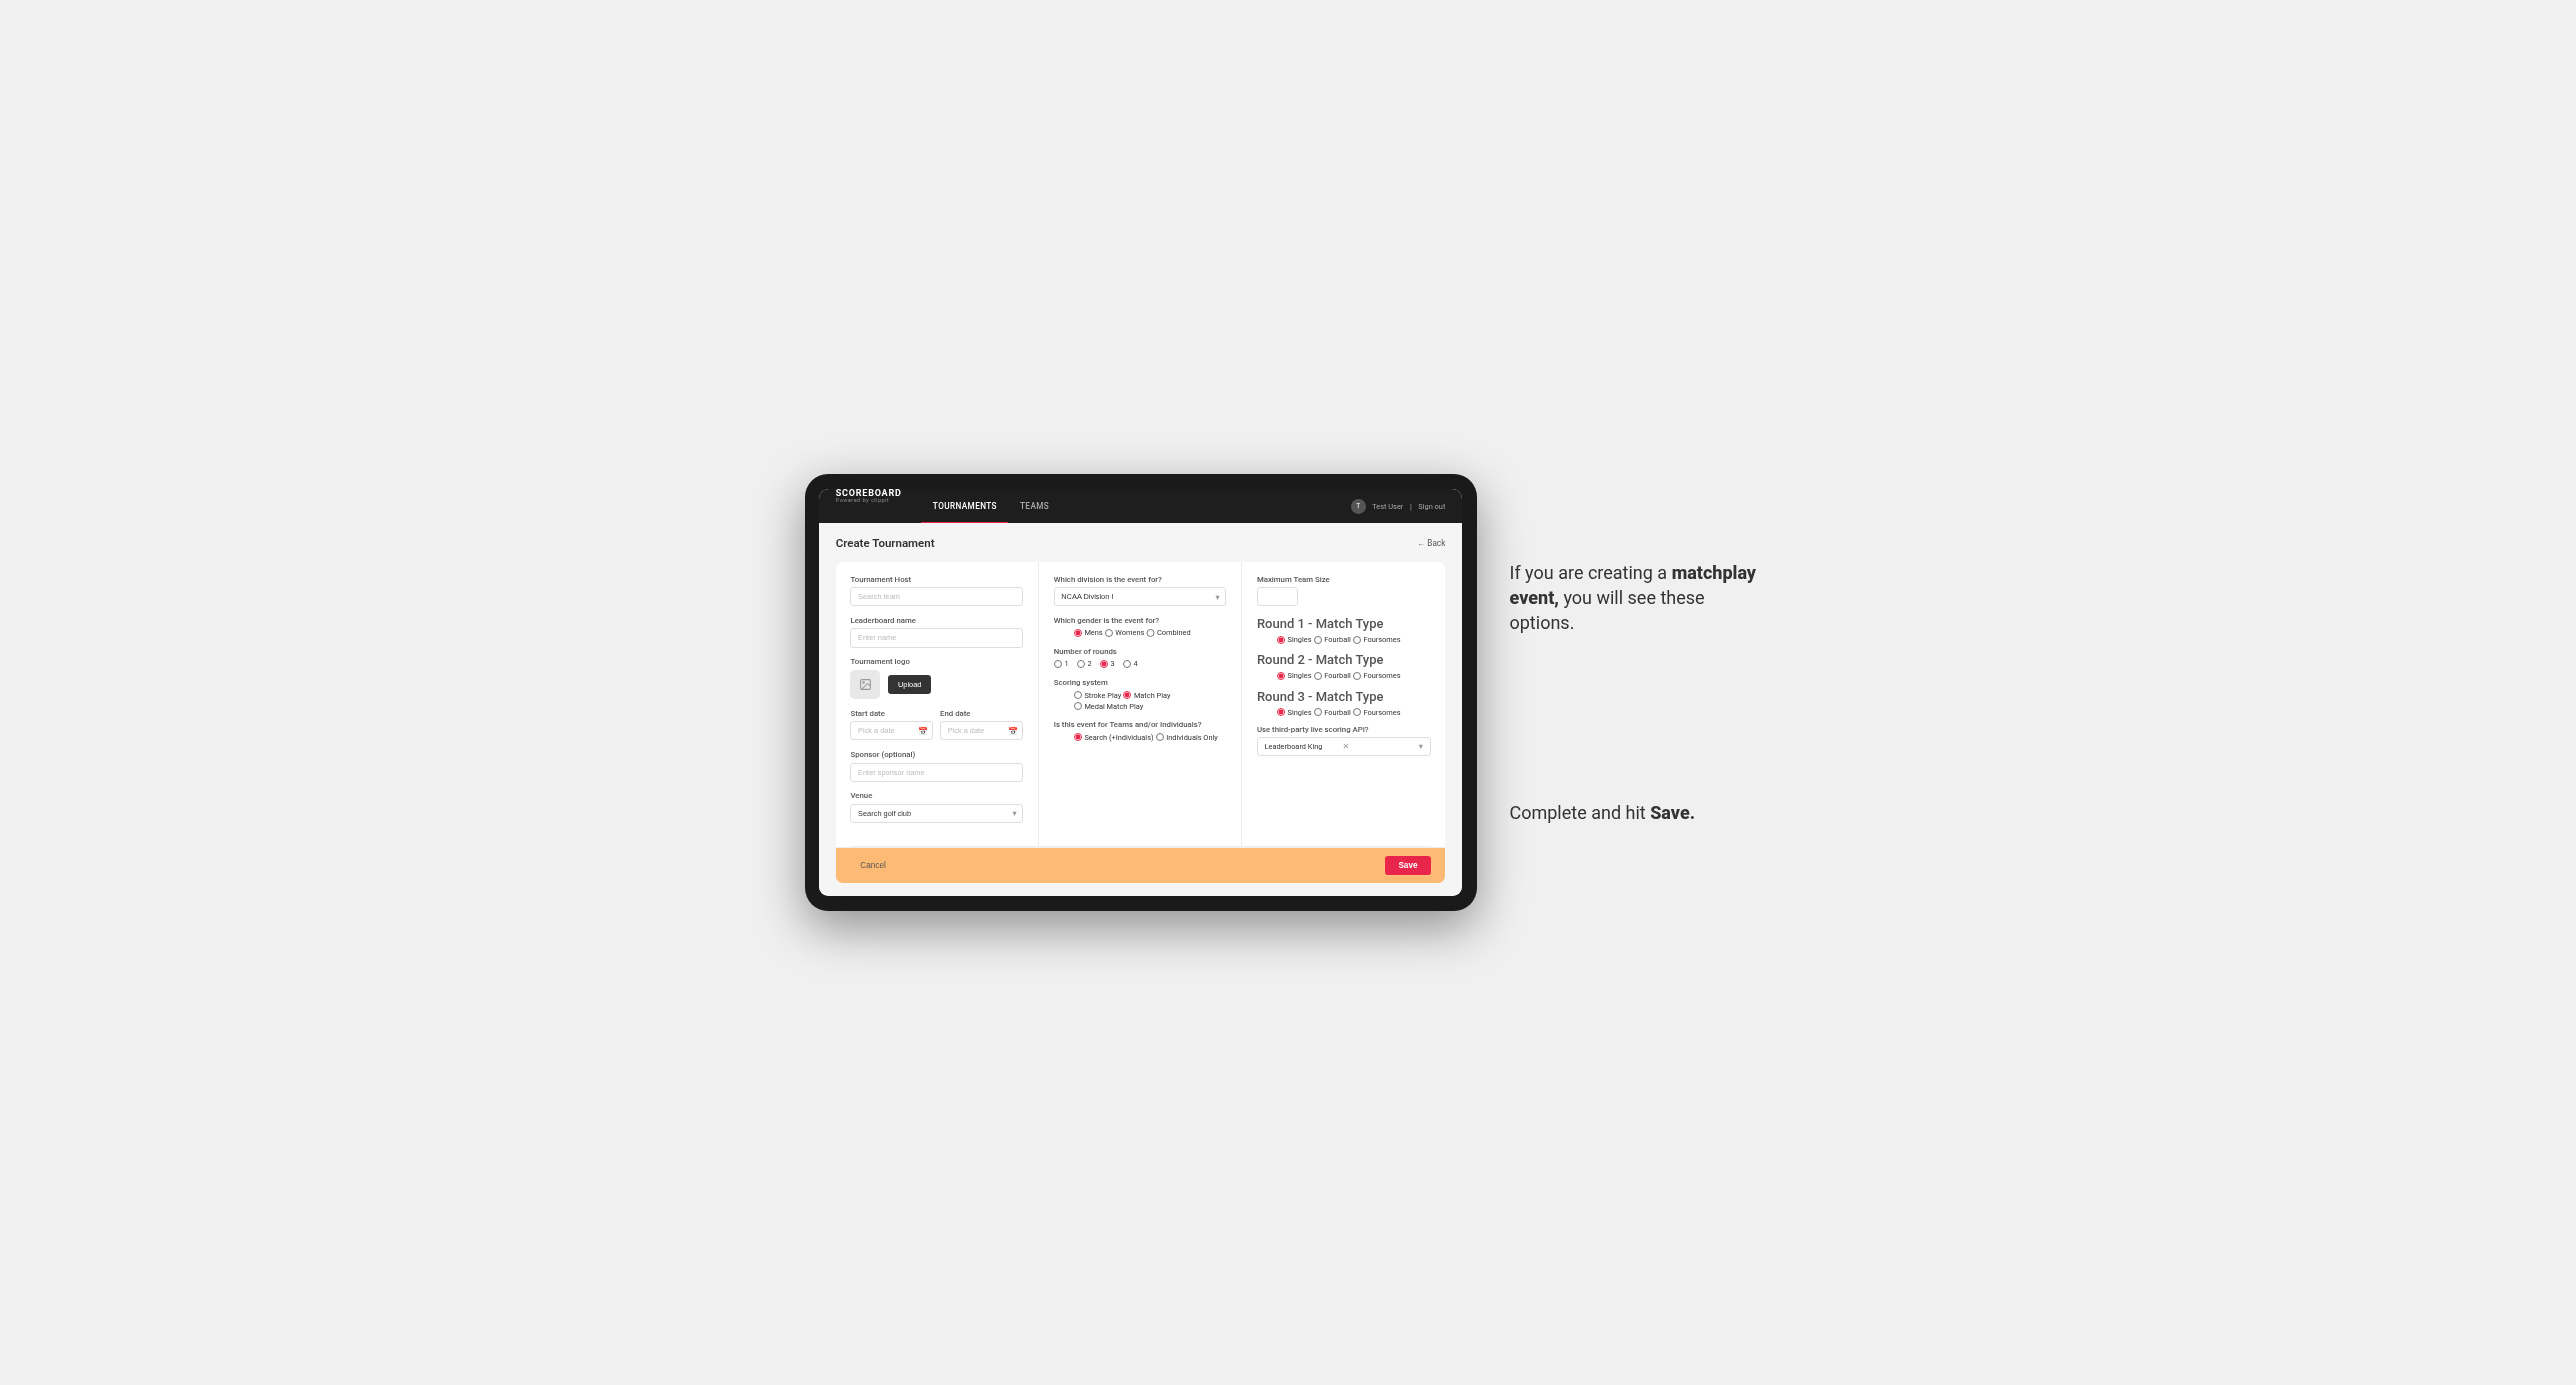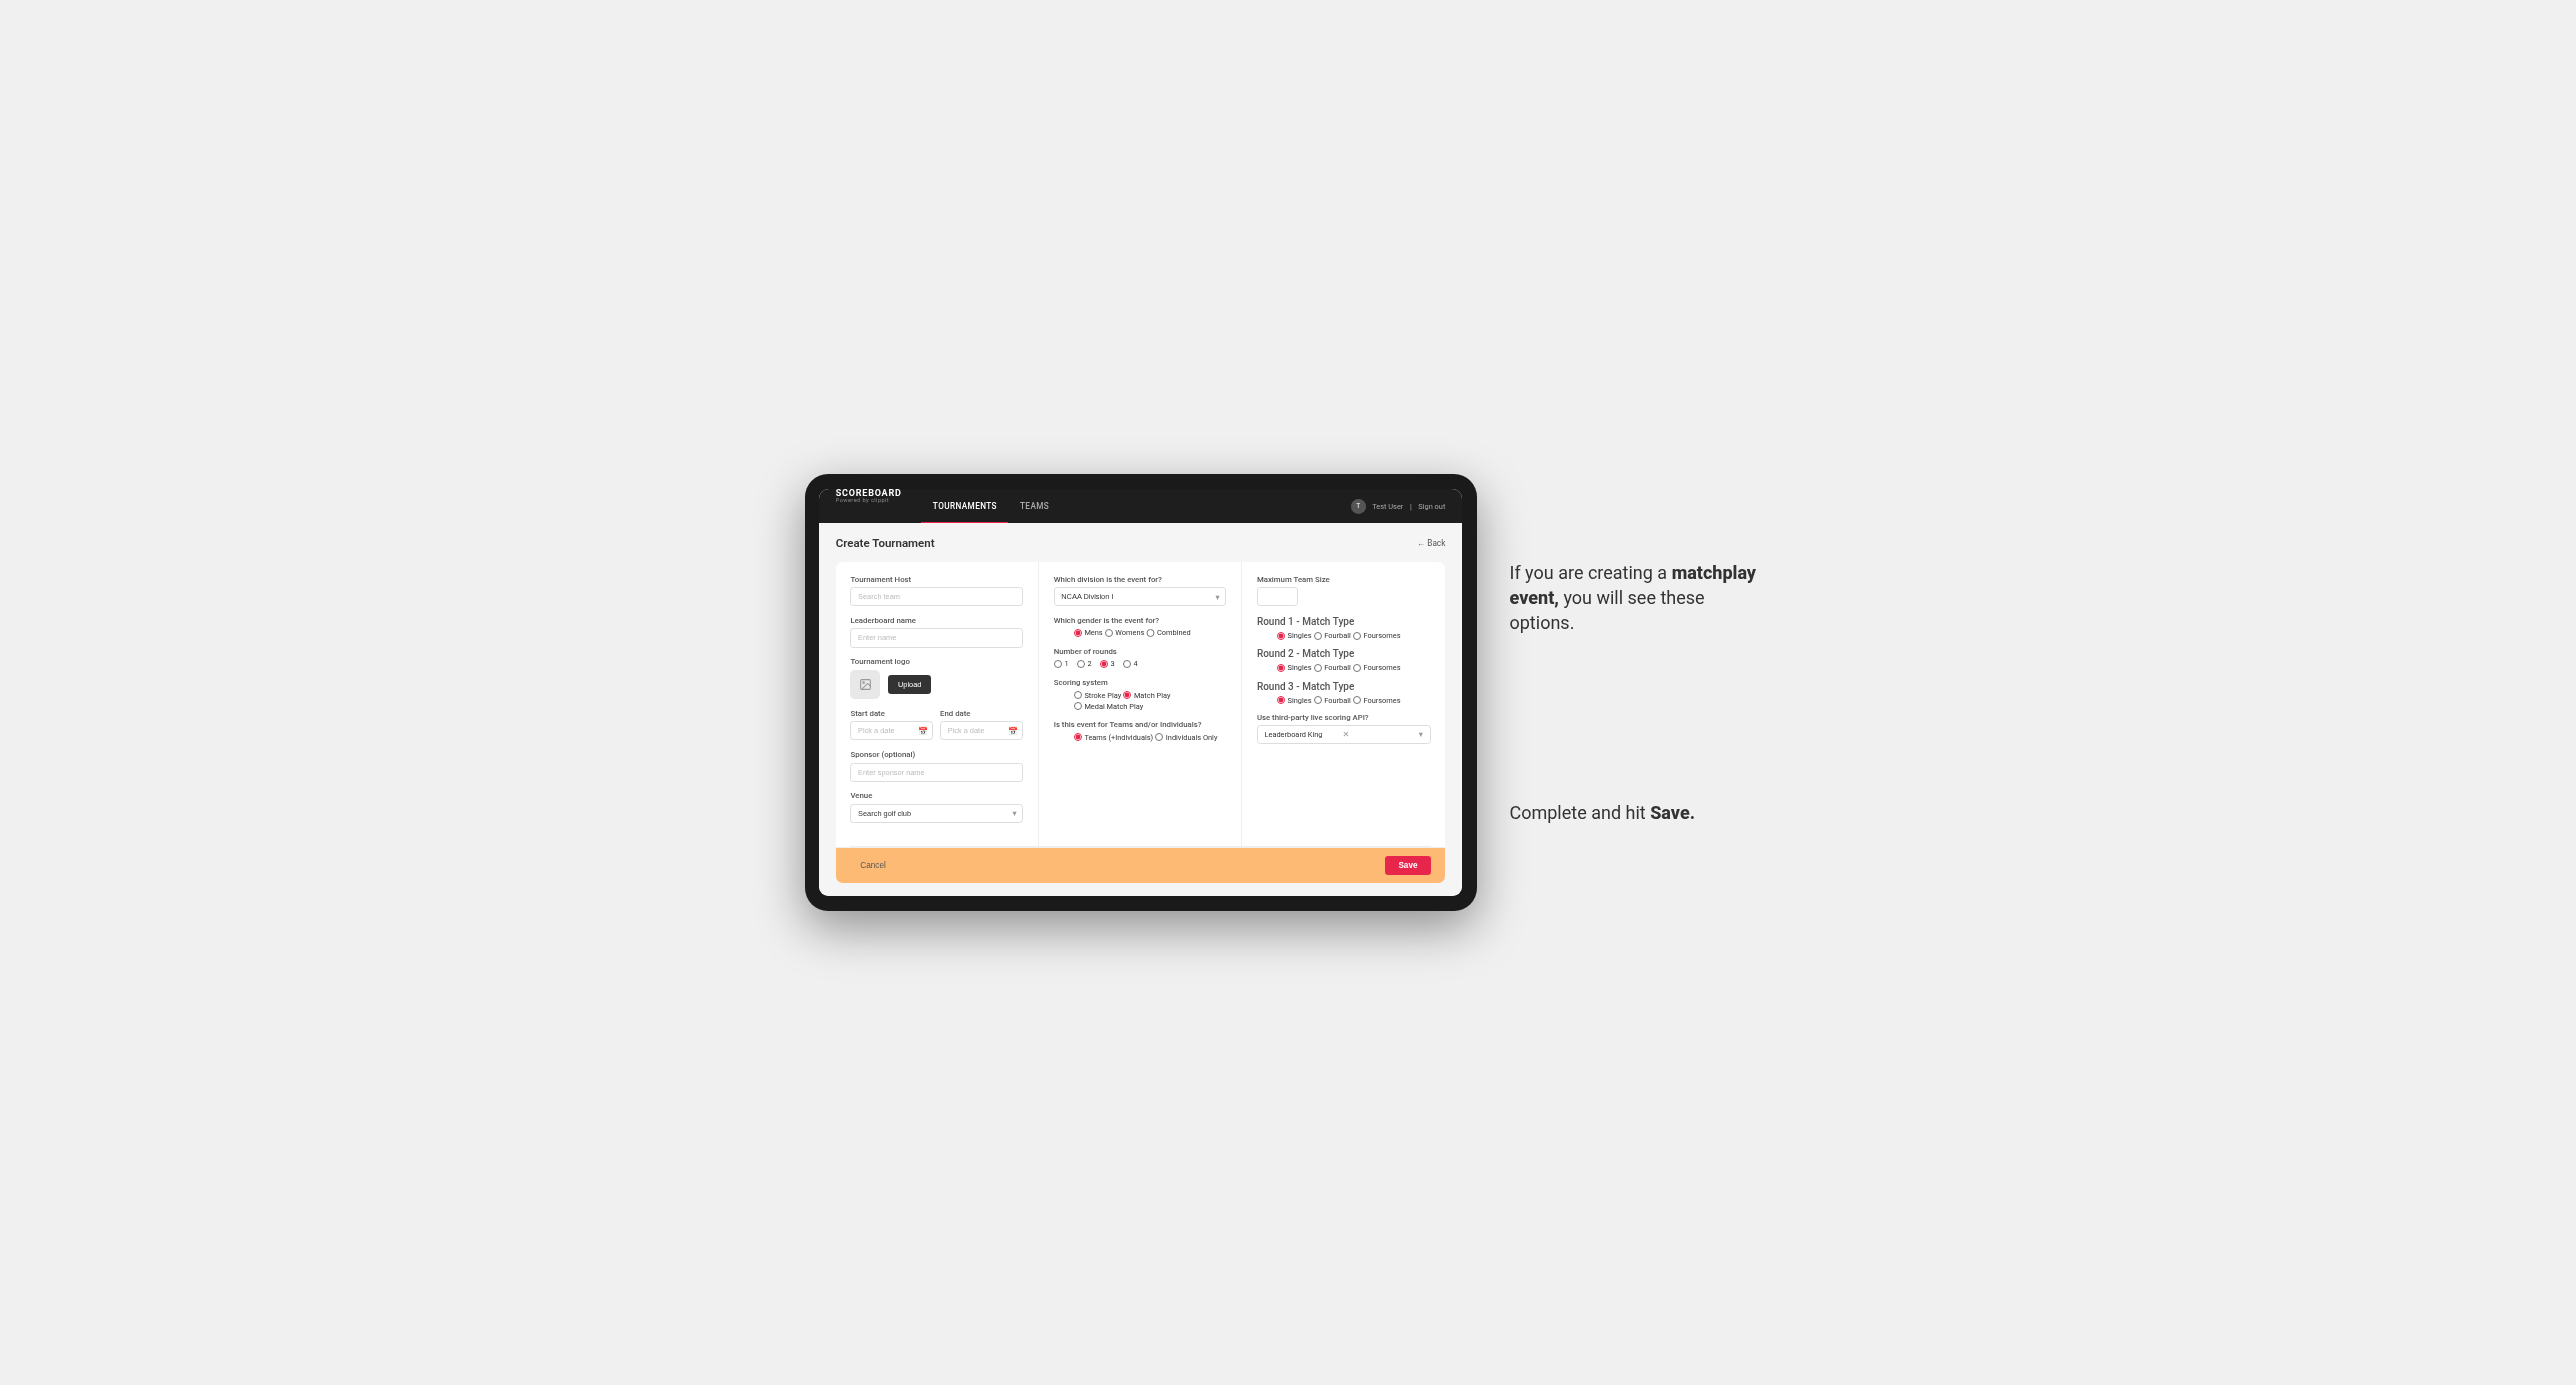--- a/index.html
+++ b/index.html
@@ -314,21 +314,21 @@
       width: 8.2px;
       height: 8.2px;
     }
 
     
     .match-type-section {
       margin-bottom: 8.2px;
     }
 
     .match-type-label {
-      font-size: 10px;
+      font-size: 13px;
       color: #555;
       font-weight: 500;
       margin-bottom: 4.1px;
     }
 
     .max-team-size-input {
       width: 41px;
       border: 0.8px solid #ddd;
       border-radius: 3.3px;
       padding: 4.1px 6.6px;
@@ -601,21 +601,21 @@
                     <span>Medal Match Play</span>
                   </label>
                 </div>
               </div>
 
               <div class="form-group">
                 <label class="form-label">Is this event for Teams and/or Individuals?</label>
                 <div class="radio-group">
                   <label class="radio-item">
                     <input type="radio" name="teams" checked="" style="">
-                    <span>Teams (+Individuals)</span>
+                    <span>Search (+Individuals)</span>
                   </label>
                   <label class="radio-item">
                     <input type="radio" name="teams" style="">
                     <span>Individuals Only</span>
                   </label>
                 </div>
               </div>
 
             </div>
 

